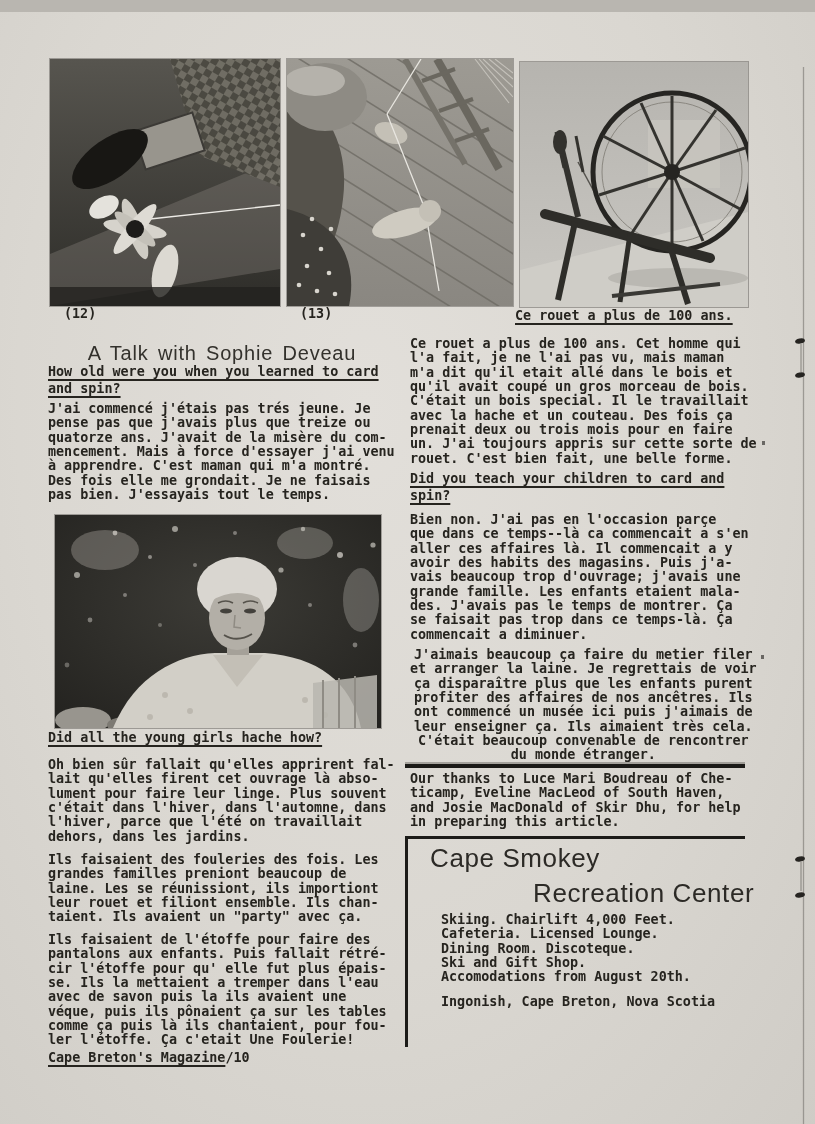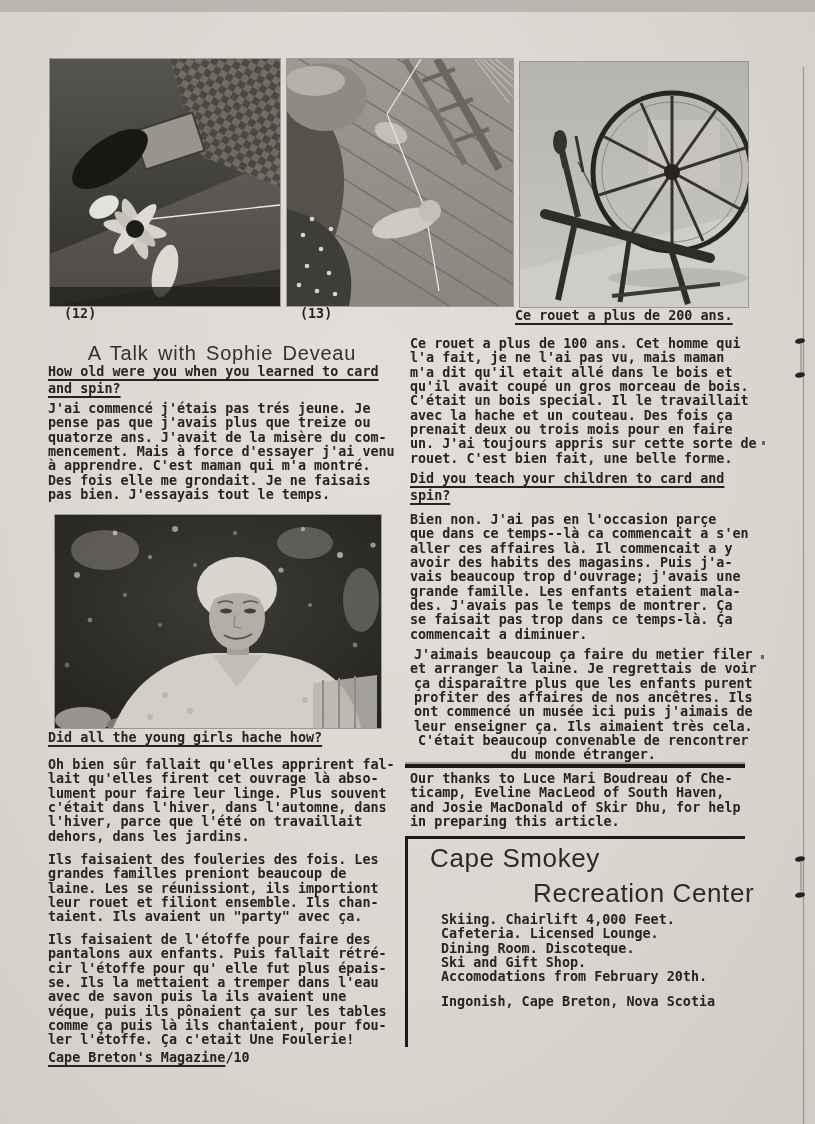--- a/index.html
+++ b/index.html
@@ -194,21 +194,21 @@
       <line x1="42" y1="88" x2="58" y2="155" stroke="#33322e" stroke-width="6"></line>
       <line x1="36" y1="70" x2="44" y2="106" stroke="#33322e" stroke-width="3"></line>
       <line x1="56" y1="74" x2="63" y2="110" stroke="#33322e" stroke-width="3"></line>
       <ellipse cx="40" cy="80" rx="7" ry="12" fill="#33322e"></ellipse>
       <line x1="92" y1="234" x2="200" y2="222" stroke="#3a3935" stroke-width="4"></line>
     </svg>
   </div>
 
   <div class="abs mono" style="left:64px;top:295px;">(12)</div>
   <div class="abs mono" style="left:300px;top:295px;">(13)</div>
-  <div class="abs mono cap-underline" style="left:515px;top:297px;">Ce rouet a plus de 200 ans.</div>
+  <div class="abs mono cap-underline" style="left:515px;top:297px;">Ce rouet a plus de 100 ans.</div>
 
   <div class="abs title" style="left:44px;top:330px;width:356px;">A Talk with Sophie Deveau</div>
 
   <div class="abs mono q" style="left:48px;top:352px;">How old were you when you learned to card
 and spin?</div>
 
   <div class="abs mono" style="left:48px;top:390px;">J'ai commencé j'étais pas trés jeune. Je
 pense pas que j'avais plus que treize ou
 quatorze ans. J'avait de la misère du com-
 mencement. Mais à force d'essayer j'ai venu
@@ -339,21 +339,21 @@
 and Josie MacDonald of Skir Dhu, for help
 in preparing this article.</div>
 
   <div class="abs adbox" style="left:405px;top:824px;width:337px;height:208px;"></div>
   <div class="abs ad-head" style="left:430px;top:831px;">Cape Smokey</div>
   <div class="abs ad-head" style="left:533px;top:866px;">Recreation Center</div>
   <div class="abs mono" style="left:441px;top:901px;">Skiing. Chairlift 4,000 Feet.
 Cafeteria. Licensed Lounge.
 Dining Room. Discoteque.
 Ski and Gift Shop.
-Accomodations from February 20th.</div>
+Accomodations from August 20th.</div>
   <div class="abs mono" style="left:441px;top:983px;">Ingonish, Cape Breton, Nova Scotia</div>
 
   <svg class="abs" style="left:0;top:0;" width="815" height="1124" viewBox="0 0 815 1124">
     <line x1="803.5" y1="55" x2="803.5" y2="1124" stroke="#6d6a65" stroke-width="1.3" opacity="0.55"></line>
     <line x1="801" y1="332" x2="801" y2="360" stroke="#4a4843" stroke-width="1" opacity="0.6"></line>
     <line x1="801" y1="850" x2="801" y2="879" stroke="#4a4843" stroke-width="1" opacity="0.6"></line>
     <ellipse cx="800" cy="329" rx="5" ry="2.6" fill="#262421" transform="rotate(-12 800 329)"></ellipse>
     <ellipse cx="800" cy="363" rx="5" ry="2.6" fill="#262421" transform="rotate(-12 800 363)"></ellipse>
     <ellipse cx="800" cy="847" rx="5" ry="2.6" fill="#262421" transform="rotate(-12 800 847)"></ellipse>
     <ellipse cx="800" cy="883" rx="5" ry="2.6" fill="#262421" transform="rotate(-12 800 883)"></ellipse>

